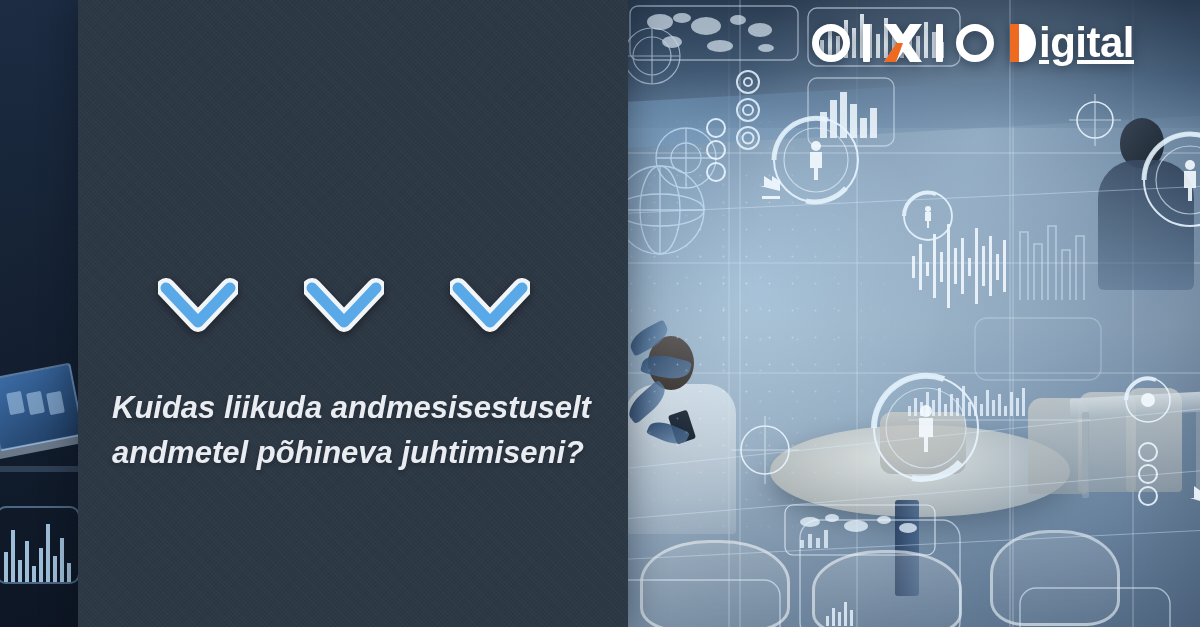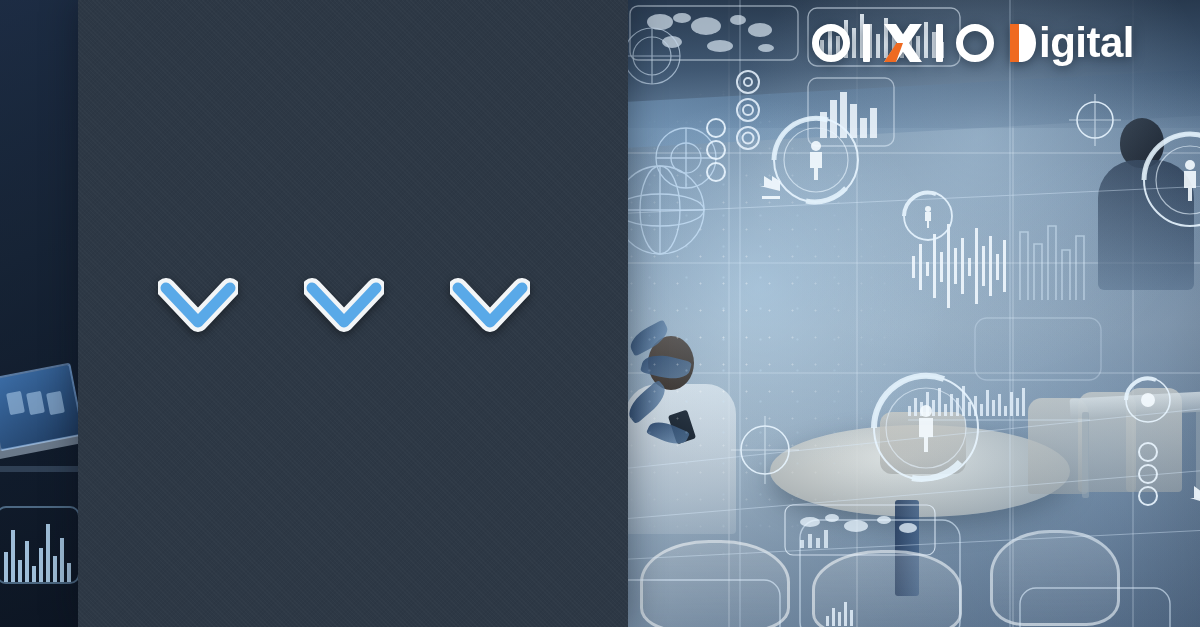--- a/index.html
+++ b/index.html
@@ -205,21 +205,21 @@
 
   
   .logo {
     position:absolute; left:812px; top:22px;
     display:flex; align-items:center; gap:15px;
     filter:drop-shadow(0 2px 6px rgba(10,22,36,0.55));
   }
   .logo-mark { display:flex; align-items:center; gap:13px; }
   .logo-word {
     font-size:42px; font-weight:bold; letter-spacing:-0.5px;
-    line-height:1; color:#ffffff; display:flex; align-items:center;
+    line-height:1; color:#ffffff; display:flex; align-items:center;text-decoration:underline;
   }
   .logo-word .d-wrap { position:relative; display:inline-block; }
 
   .ring {
     width:38px; height:38px; border-radius:50%;
     border:7px solid #ffffff; box-sizing:border-box;
   }
   .bar { width:7px; height:38px; background:#ffffff; border-radius:1px; }
   .xmark { width:40px; height:38px; }
 </style>
@@ -542,20 +542,21 @@
       </svg>
     </span>
     <span class="chev">
       <svg viewBox="0 0 80 62" width="80" height="62" aria-hidden="true">
         <path d="M8 10 L40 44 L72 10" stroke="#f2f5f7" stroke-width="20" stroke-linecap="round" stroke-linejoin="round" fill="none"></path>
         <path d="M8 10 L40 44 L72 10" stroke="#59a9e8" stroke-width="11" stroke-linecap="round" stroke-linejoin="round" fill="none"></path>
       </svg>
     </span>
   </div>
 
+  <p class="subhead">Kuidas liikuda andmesisestuselt andmetel põhineva juhtimiseni?</p>
 
   <div class="logo">
     <div class="logo-mark">
       <span class="ring"></span>
       <span class="bar"></span>
       <span class="xmark">
         <svg viewBox="0 0 40 38" width="40" height="38" aria-hidden="true">
           <path d="M1 0 L13 0 L39 38 L27 38 Z" fill="#ffffff"></path>
           <path d="M39 0 L27 0 L1 38 L13 38 Z" fill="#ffffff"></path>
           <path d="M20 19 L13 38 L1 38 L13.5 19 Z" fill="#ef6a21"></path>

